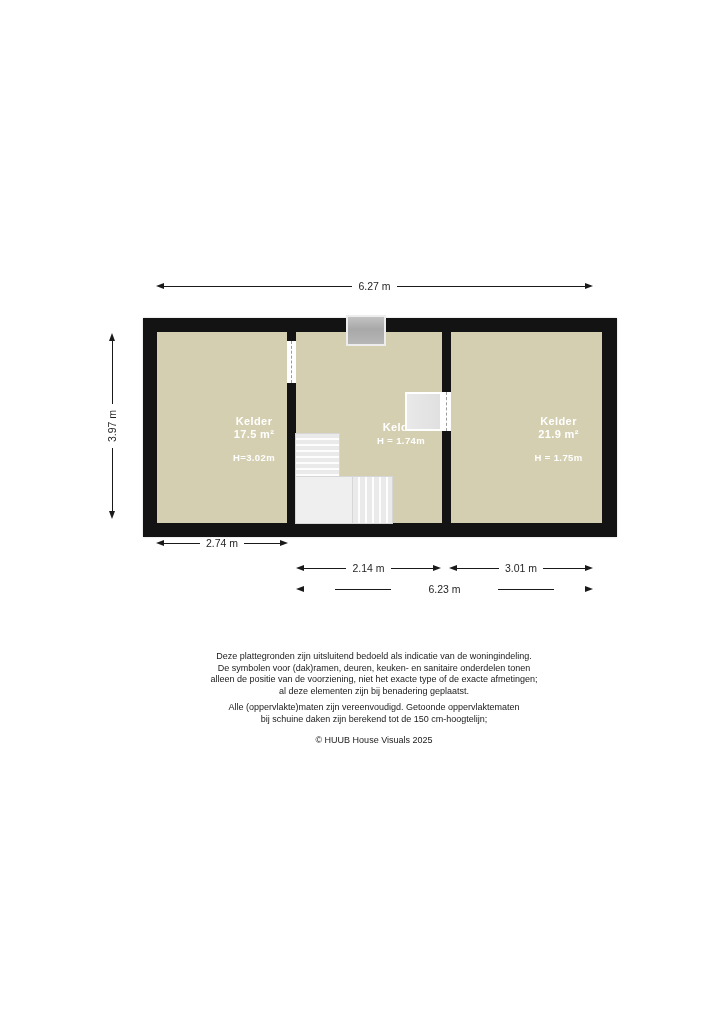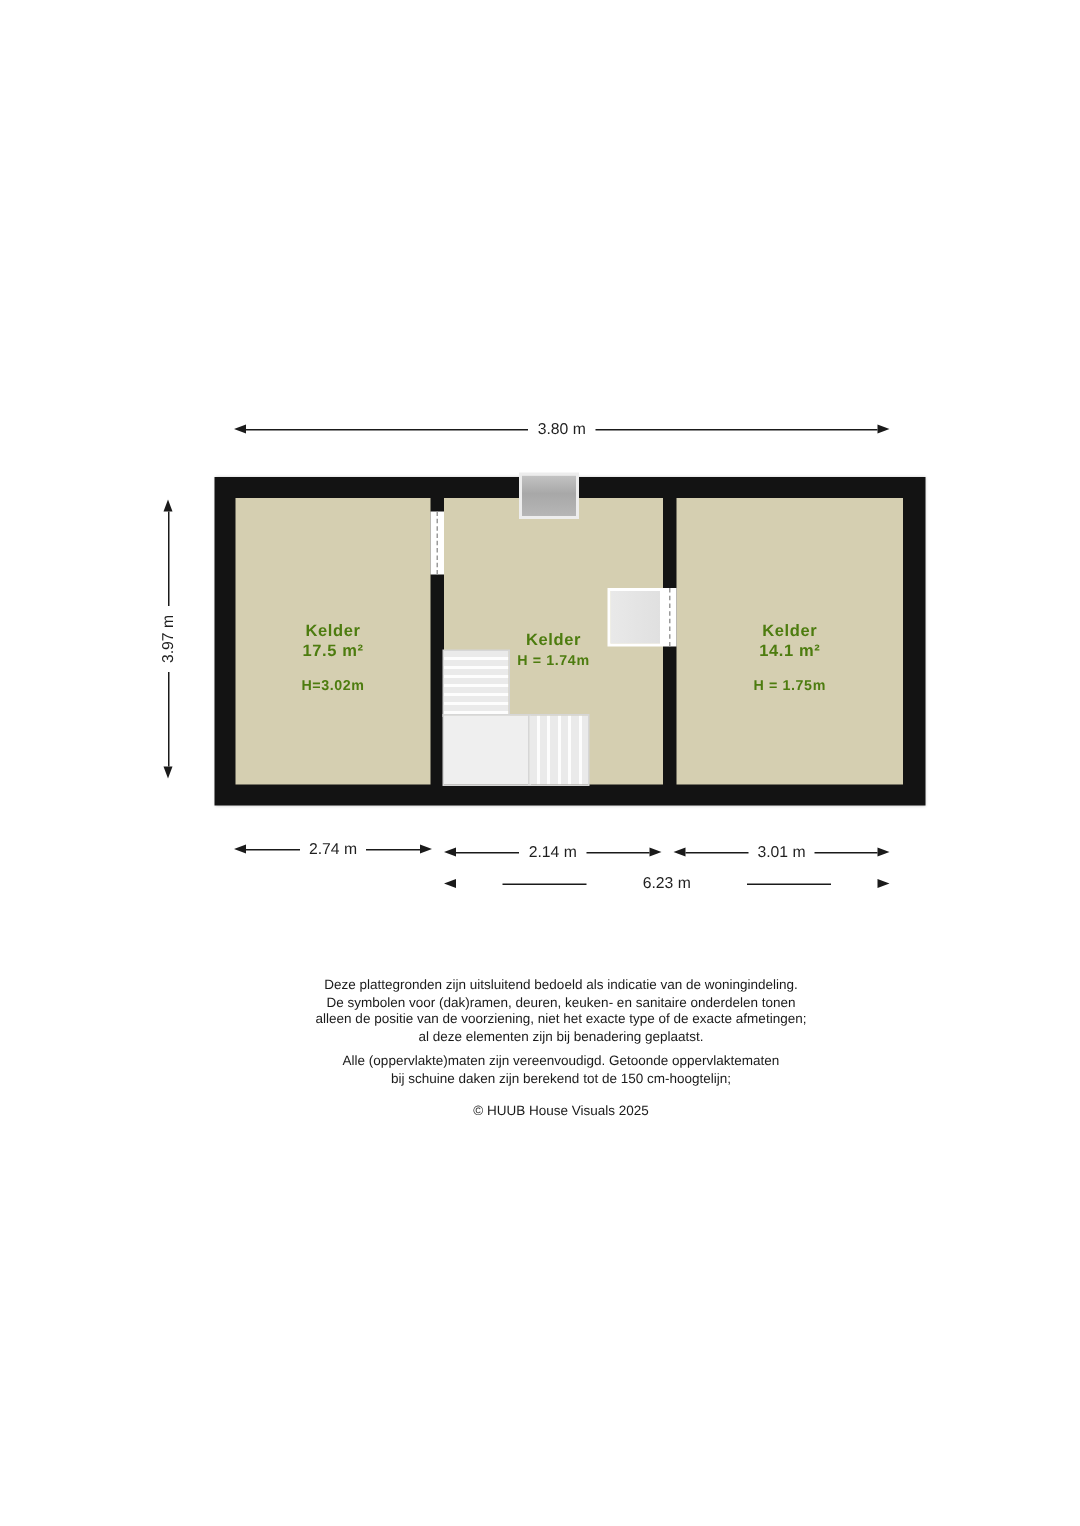--- a/index.html
+++ b/index.html
@@ -11,38 +11,38 @@
   }
   
   .dim{position:absolute;display:flex;align-items:center;height:14px;}
   .dim .line{flex:1;height:1px;background:#1a1a1a;}
   .dim .ah{width:0;height:0;flex:0 0 auto;}
   .dim .ah.left{border-top:3px solid transparent;border-bottom:3px solid transparent;border-right:8px solid #1a1a1a;}
   .dim .ah.right{border-top:3px solid transparent;border-bottom:3px solid transparent;border-left:8px solid #1a1a1a;}
   .dim .label{padding:0 6px;font-size:10.5px;white-space:nowrap;color:#1f1f1f;}
   #dim-top{left:156px;top:279px;width:437px;}
   #dim-left{left:19px;top:419px;width:186px;transform:rotate(-90deg);}
-  #dim-b1{left:156px;top:559px;width:132px;}
+  #dim-b1{left:156px;top:536px;width:132px;}
   #dim-b2{left:296px;top:561px;width:145px;}
   #dim-b3{left:449px;top:561px;width:144px;}
   #dim-total{left:296px;top:582px;width:297px;gap:31px;}
 
   
   #plan{
     position:absolute;left:143px;top:318px;width:474px;height:219px;
     background:#131313;box-shadow:0 0 2px rgba(0,0,0,0.2);
   }
   .room{position:absolute;top:14px;height:191px;background:#d5cfb1;}
   #room-left{left:14px;width:130px;}
   #room-middle{left:153px;width:146px;}
   #room-right{left:308px;width:151px;}
 
   .room-label{
-    position:absolute;left:0;width:100%;text-align:center;color:#4d7c0f;
-    letter-spacing:0.4px;line-height:13px;
+    position:absolute;left:0;width:100%;text-align:center;color:#ffffff;
+    letter-spacing:0.4px;line-height:13px;padding-left:32px;
   }
   .room-label .name,.room-label .area{font-size:11px;font-weight:700;}
   .room-label .height{font-size:9.5px;font-weight:600;margin-top:10px;}
   .room-label .height.tight{margin-top:0;}
   #label-left{top:97px;}
   #label-middle{top:103px;}
   #label-right{top:97px;}
 
   
   .door{position:absolute;background:#ffffff;display:flex;justify-content:center;}
@@ -82,21 +82,21 @@
   }
   #footer .para2{margin-top:5px;}
   #footer .copyright{margin-top:10px;}
 </style>
 </head>
 <body>
 
 <div class="dim" id="dim-top">
   <span class="ah left"></span>
   <span class="line"></span>
-  <span class="label">3.80 m</span>
+  <span class="label">6.27 m</span>
   <span class="line"></span>
   <span class="ah right"></span>
 </div>
 
 <div class="dim" id="dim-left">
   <span class="ah left"></span>
   <span class="line"></span>
   <span class="label">3.97 m</span>
   <span class="line"></span>
   <span class="ah right"></span>
@@ -112,21 +112,21 @@
     <div class="name">Kelder</div>
     <div class="area">17.5 m²</div>
     <div class="height">H=3.02m</div>
   </div>
   <div class="room-label" id="label-middle" style="left:153px;width:146px;">
     <div class="name">Kelder</div>
     <div class="height tight">H = 1.74m</div>
   </div>
   <div class="room-label" id="label-right" style="left:308px;width:151px;">
     <div class="name">Kelder</div>
-    <div class="area">14.1 m²</div>
+    <div class="area">21.9 m²</div>
     <div class="height">H = 1.75m</div>
   </div>
 
   <div class="door" id="door-1">
     <span class="dash"></span>
   </div>
   <div class="door" id="door-2">
     <span class="dash"></span>
   </div>
 

